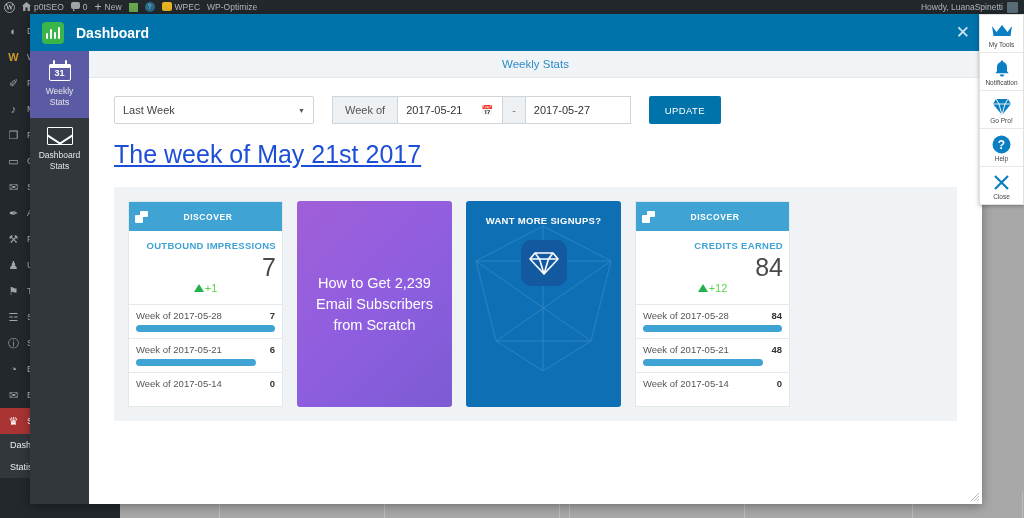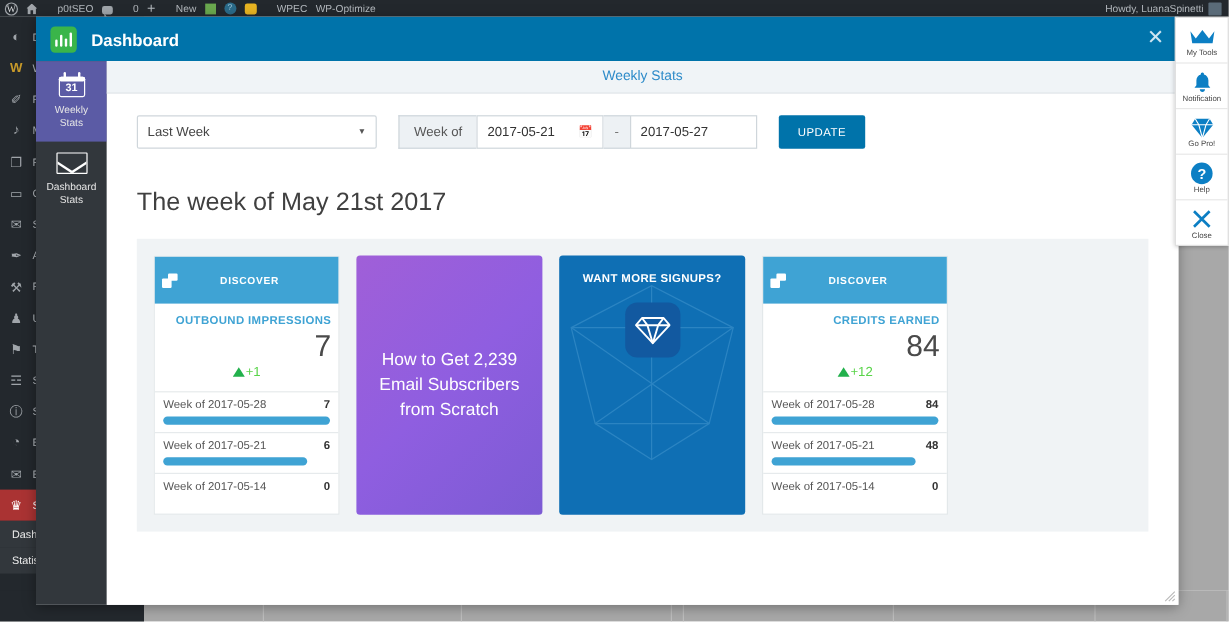--- a/index.html
+++ b/index.html
@@ -11,21 +11,21 @@
   }
   #root { position: relative; width: 1024px; height: 518px; }
 
   
   .wp-adminbar {
     position: absolute; top: 0; left: 0; width: 1024px; height: 14px;
     background: #23282d; color: #b4b9be; font-size: 8.5px;
     display: flex; align-items: center; gap: 7px; padding: 0 4px;
     white-space: nowrap; z-index: 1;
   }
-  .wp-adminbar .ab-item { display: flex; align-items: flex-end; gap: 17px; color: #b4b9be; }
+  .wp-adminbar .ab-item { display: flex; align-items: flex-start; gap: 3px; color: #b4b9be; }
   .wp-logo { width: 11px; height: 11px; border-radius: 50%; border: 1.2px solid #a0a5aa;
              display: flex; align-items: center; justify-content: center;
              font-size: 8px; color: #d8dadc; font-family: "Liberation Serif", serif; }
   .ico { display: inline-block; }
   .ico-home { width: 9px; height: 9px; background: #a0a5aa;
       clip-path: polygon(50% 0%, 100% 45%, 88% 45%, 88% 100%, 62% 100%, 62% 62%, 38% 62%, 38% 100%, 12% 100%, 12% 45%, 0% 45%); }
   .ico-comment { width: 9px; height: 7px; background: #a0a5aa; border-radius: 2px; position: relative; }
   .ico-comment:after { content:""; position:absolute; left:2px; bottom:-2px; border-left:2px solid #a0a5aa; border-top:3px solid transparent; border-bottom:0; }
   .ico-plus { font-size: 12px; line-height: 10px; color: #b4b9be; }
   .ico-green { width: 9px; height: 9px; background: #6aa84f; color:#fff; font-size:7px; text-align:center; line-height:9px; }
@@ -107,21 +107,21 @@
 
   
   .m-main { flex: 1; display: flex; flex-direction: column; min-width: 0; background: #fff; }
   .m-subhead {
     height: 27px; background: #f0f4f7; border-bottom: 1px solid #e2e7ea;
     display: flex; align-items: center; justify-content: center;
     color: #2e8bc9; font-size: 11.5px; flex: none;
   }
   .m-content { flex: 1; padding: 18px 25px 0 25px; overflow: hidden; }
 
-  .toolbar { display: flex; align-items: flex-end; gap: 0; margin-bottom: 33px; }
+  .toolbar { display: flex; align-items: flex-end; gap: 0; margin-bottom: 16px; }
   .sel {
     width: 200px; height: 28px; border: 1px solid #cfd6db; border-radius: 2px;
     background: #fff; display: flex; align-items: center; padding: 0 8px;
     font-size: 11px; color: #444;
   }
   .sel .caret { margin-left: auto; font-size: 7px; color: #555; }
   .ingroup { display: flex; align-items: stretch; margin-left: 18px; height: 28px; }
   .ingroup .addon {
     background: #edf1f4; border: 1px solid #cfd6db; border-right: none;
     display: flex; align-items: center; padding: 0 12px; font-size: 11px; color: #555;
@@ -133,27 +133,27 @@
   .ingroup .fld .cal-mini { margin-left: auto; font-size: 10px; color: #666; }
   .ingroup .dash {
     background: #edf1f4; border-top: 1px solid #cfd6db; border-bottom: 1px solid #cfd6db;
     display: flex; align-items: center; padding: 0 9px; font-size: 11px; color: #777;
   }
   .btn-update {
     margin-left: 18px; height: 28px; background: #0073aa; color: #fff;
     border: none; border-radius: 2px; padding: 0 16px; font-size: 9.5px;
     letter-spacing: .4px; cursor: pointer; font-family: "Liberation Sans", sans-serif;
   }
-  .week-title { font-size: 21px; color: #404040; font-weight: normal; margin-bottom: 18px; }
+  .week-title { font-size: 25px; color: #1d4ed8; font-weight: normal; margin-bottom: 18px; text-decoration: underline; }
 
   .cards-shell { background: #f0f3f5; padding: 14px 14px; display: flex; gap: 14px; }
 
   .card { width: 155px; background: #fff; border: 1px solid #e3e8ea; display: flex; flex-direction: column; }
   .card-head {
-    height: 39px; background: #3fa3d4; color: #fff; display: flex; align-items: center;
+    height: 29px; background: #3fa3d4; color: #fff; display: flex; align-items: center;
     font-size: 8.5px; font-weight: bold; letter-spacing: .6px; padding-left: 6px;
   }
   .card-head .hlabel { flex: 1; text-align: center; padding-right: 14px; }
   .disc-ico { width: 13px; height: 12px; position: relative; flex: none; }
   .disc-ico .a { position: absolute; left: 0; bottom: 0; width: 8px; height: 8px; background: #fff; border-radius: 1px; }
   .disc-ico .b { position: absolute; right: 0; top: 0; width: 8px; height: 6px; background: #fff; border-radius: 1px; }
   .card-body { padding: 9px 6px 10px; text-align: right; }
   .card-title { color: #3fa3d4; font-size: 9.5px; font-weight: bold; letter-spacing: .3px; }
   .card-value { font-size: 25px; color: #4a4a4a; font-weight: normal; line-height: 30px; margin-top: 1px; }
   .card-delta { font-size: 11px; color: #5ad44a; display: flex; align-items: center; justify-content: center; gap: 1px; }

